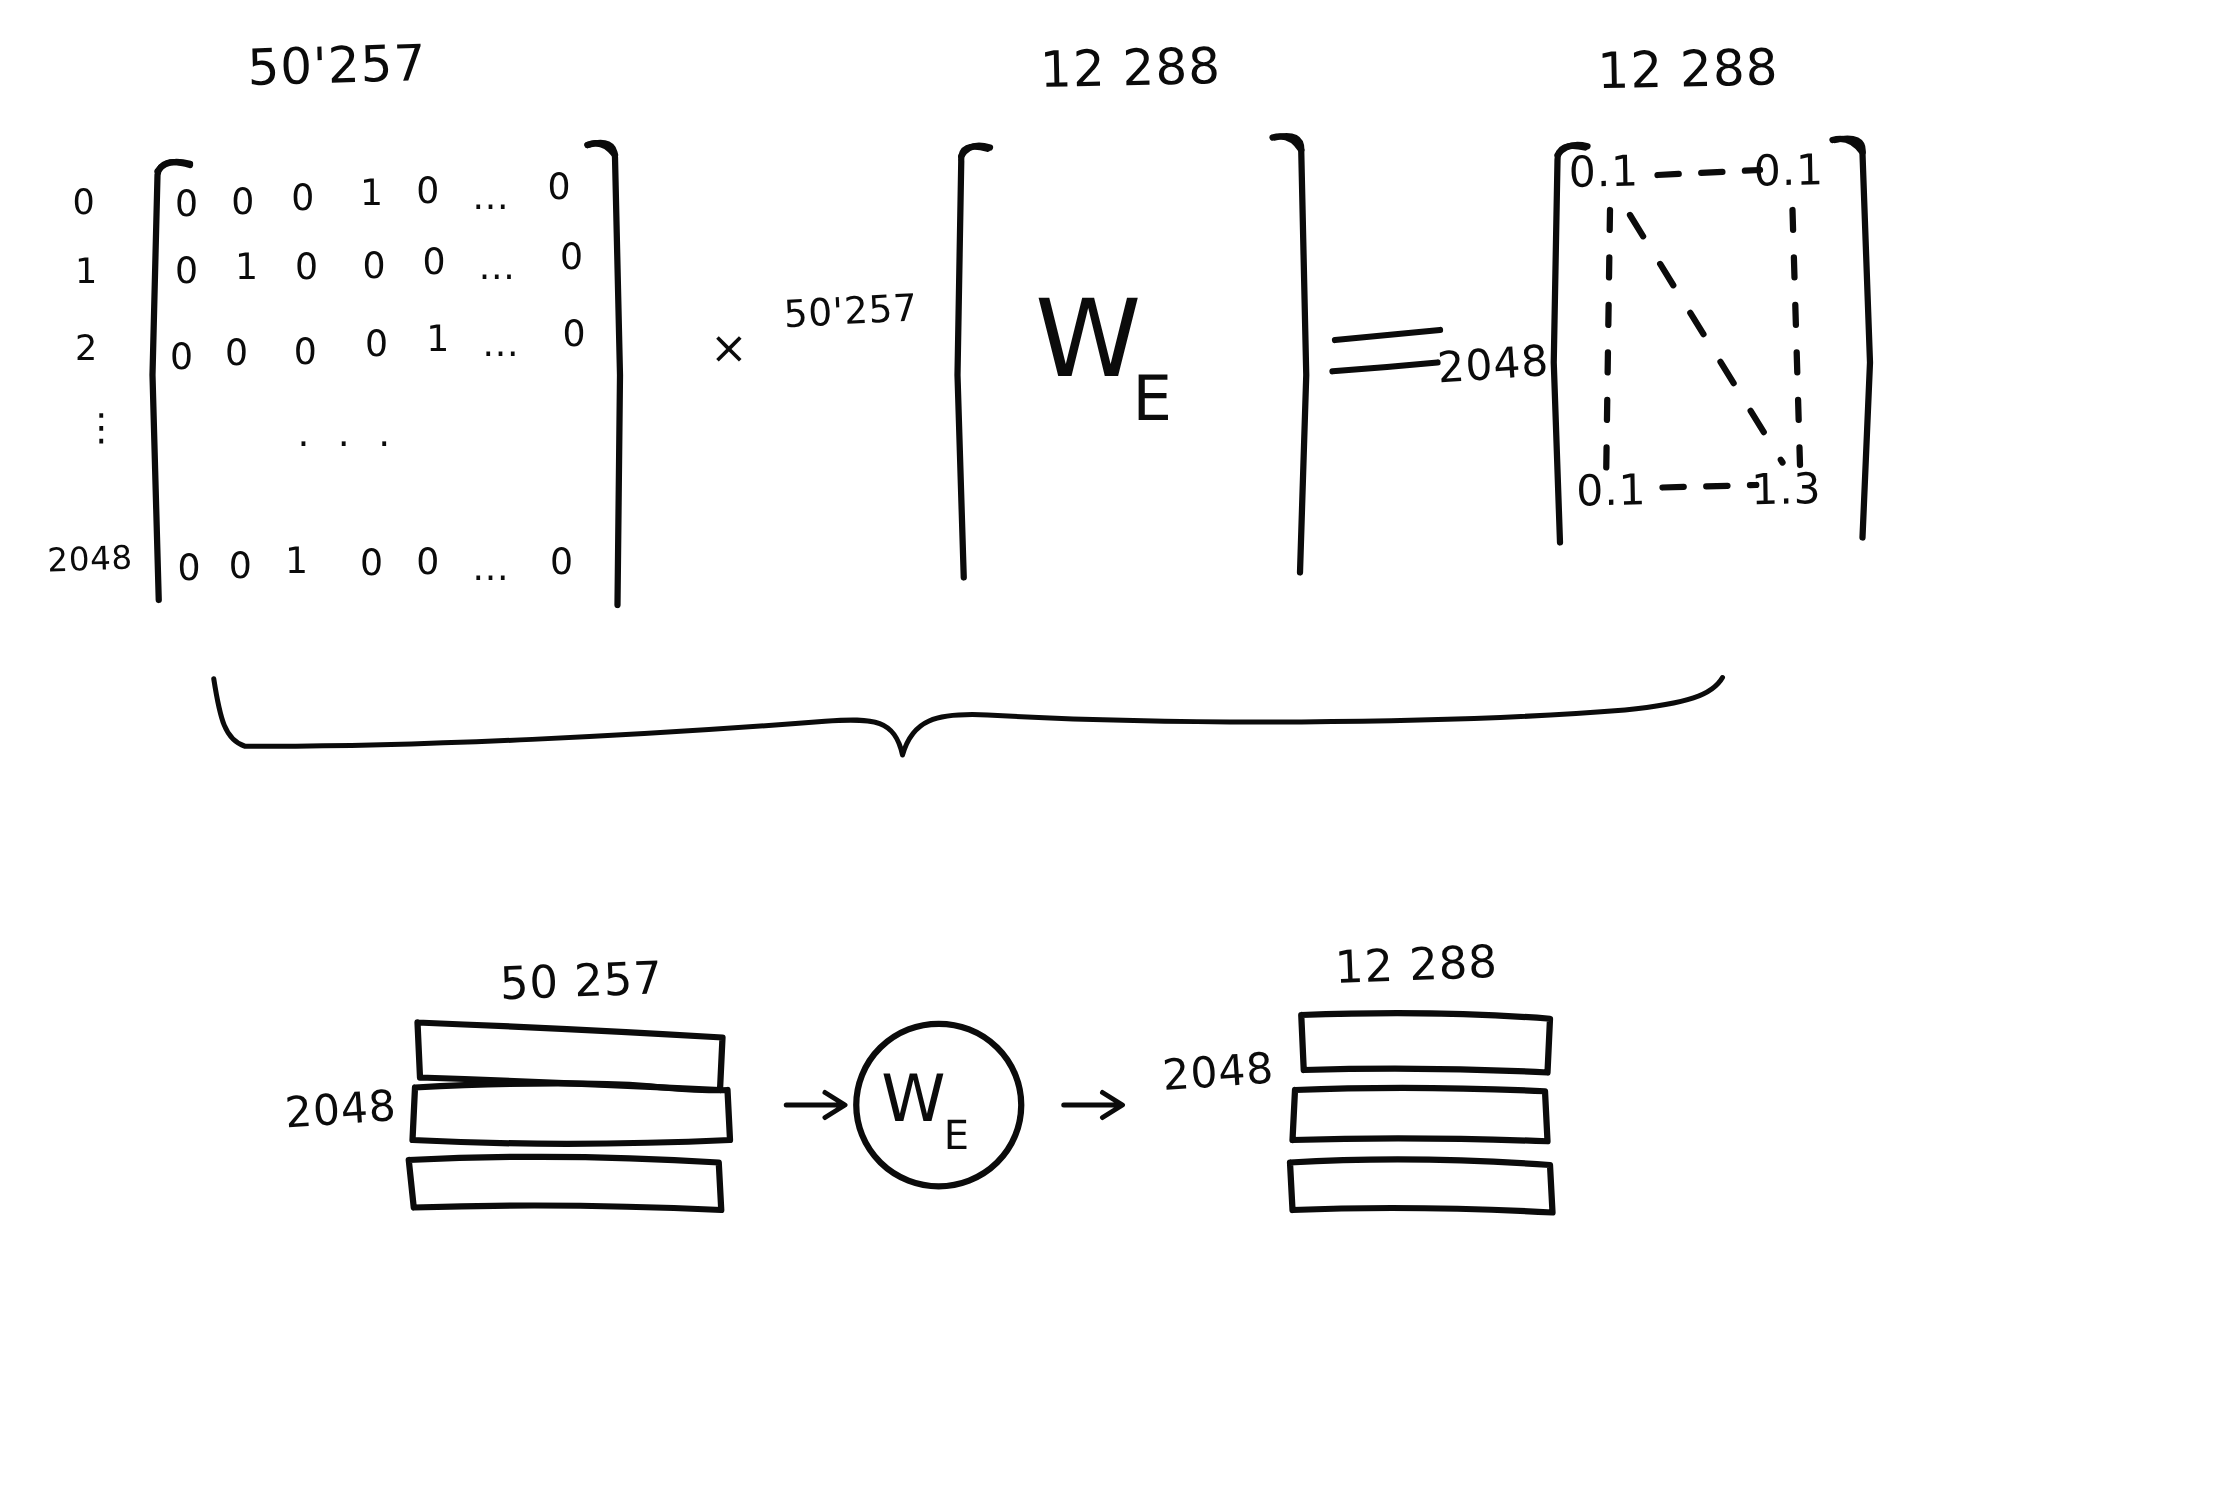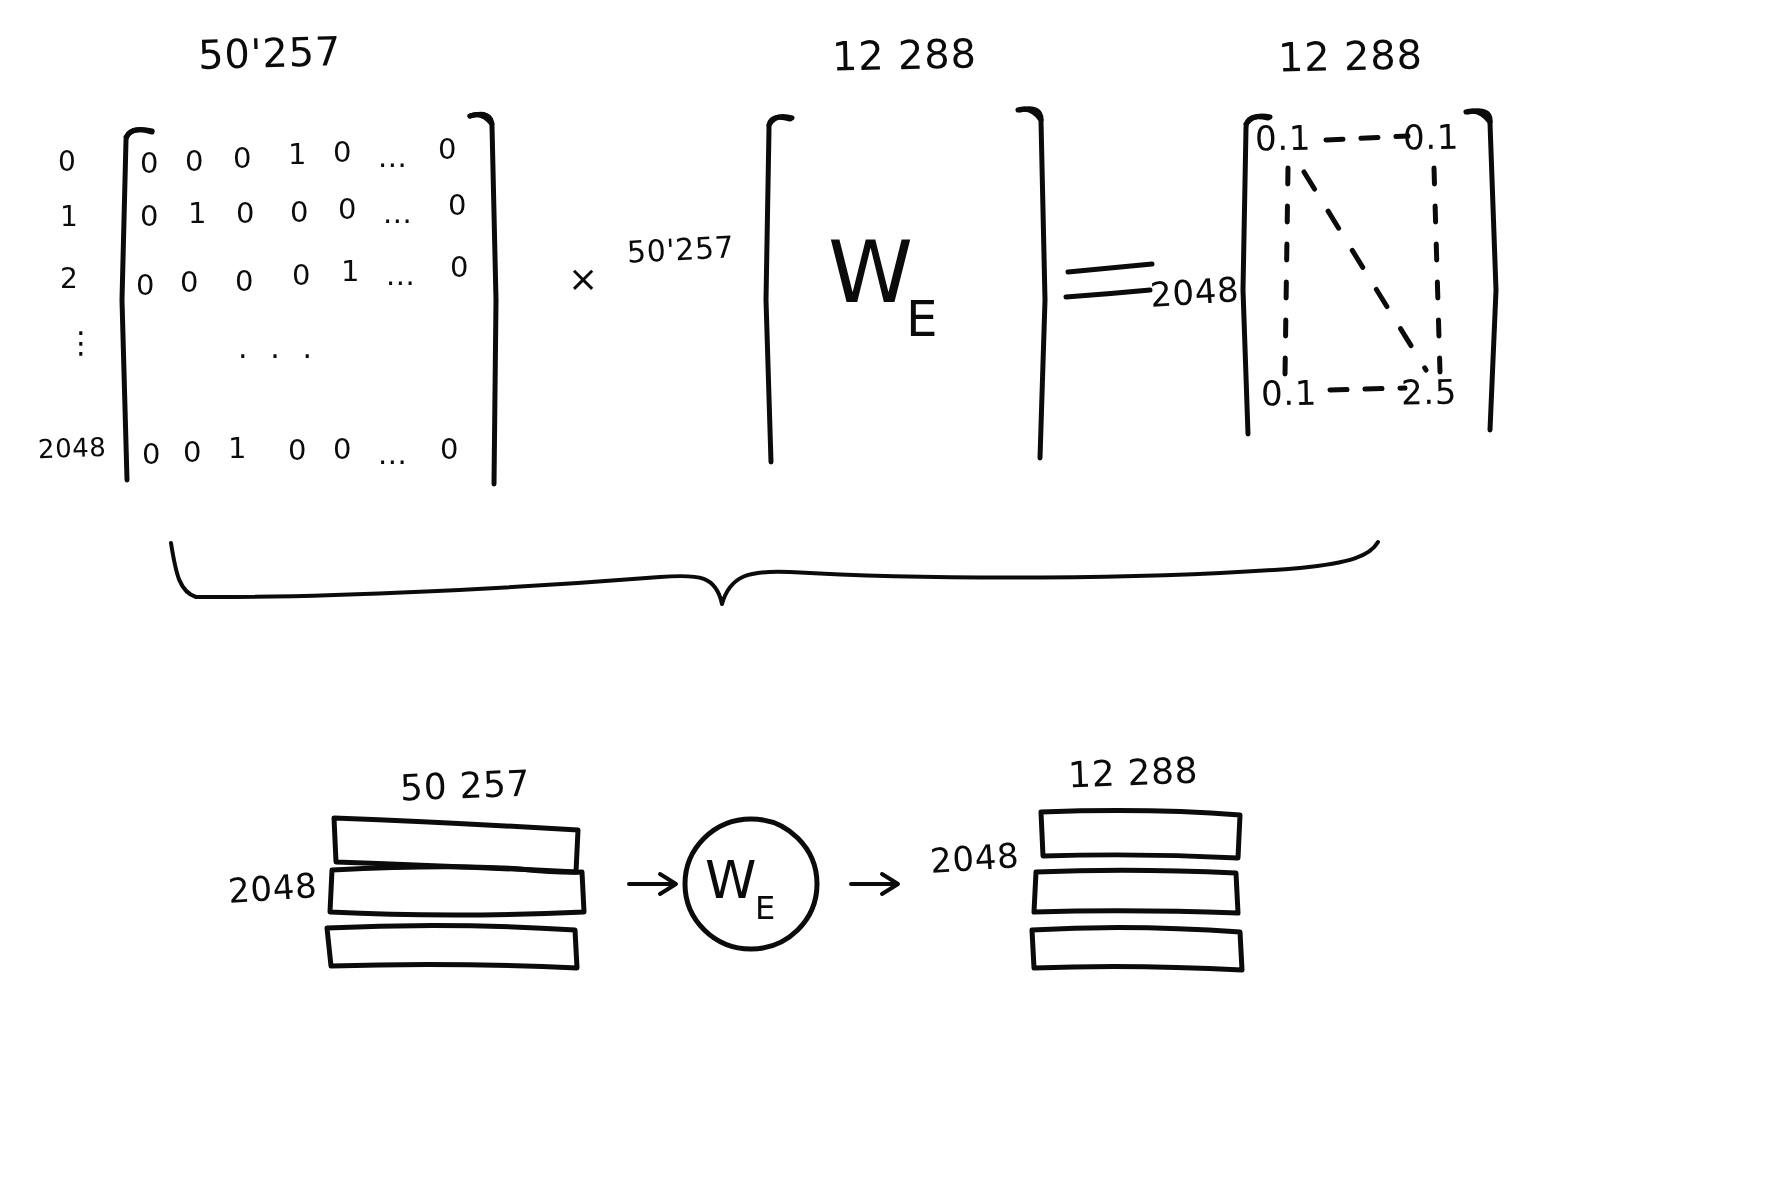--- a/index.html
+++ b/index.html
@@ -161,21 +161,21 @@
 <div class="hand lbl-we" style="left:828px; top:222px;">W</div>
 <div class="hand lbl-we-sub" style="left:906px; top:290px;">E</div>
 
 <div class="hand lbl-2048" style="left:1150px; top:272px;">2048</div>
 
 <div class="hand lbl-top-b" style="left:1278px; top:33px;">12 288</div>
 
 <div class="hand lbl-val" style="left:1255px; top:118px;">0.1</div>
 <div class="hand lbl-val" style="left:1403px; top:117px;">0.1</div>
 <div class="hand lbl-val" style="left:1261px; top:373px;">0.1</div>
-<div class="hand lbl-val" style="left:1401px; top:372px;">2.5</div>
+<div class="hand lbl-val" style="left:1401px; top:372px;">1.3</div>
 
 <div class="hand lbl-bottom-dim" style="left:400px; top:765px;">50 257</div>
 
 <div class="hand lbl-2048" style="left:228px; top:868px;">2048</div>
 
 <div class="hand lbl-we-s" style="left:705px; top:850px;">W</div>
 <div class="hand lbl-we-s-sub" style="left:755px; top:889px;">E</div>
 
 <div class="hand lbl-bottom-dim" style="left:1068px; top:752px;">12 288</div>
 <div class="hand lbl-2048" style="left:930px; top:838px;">2048</div>

